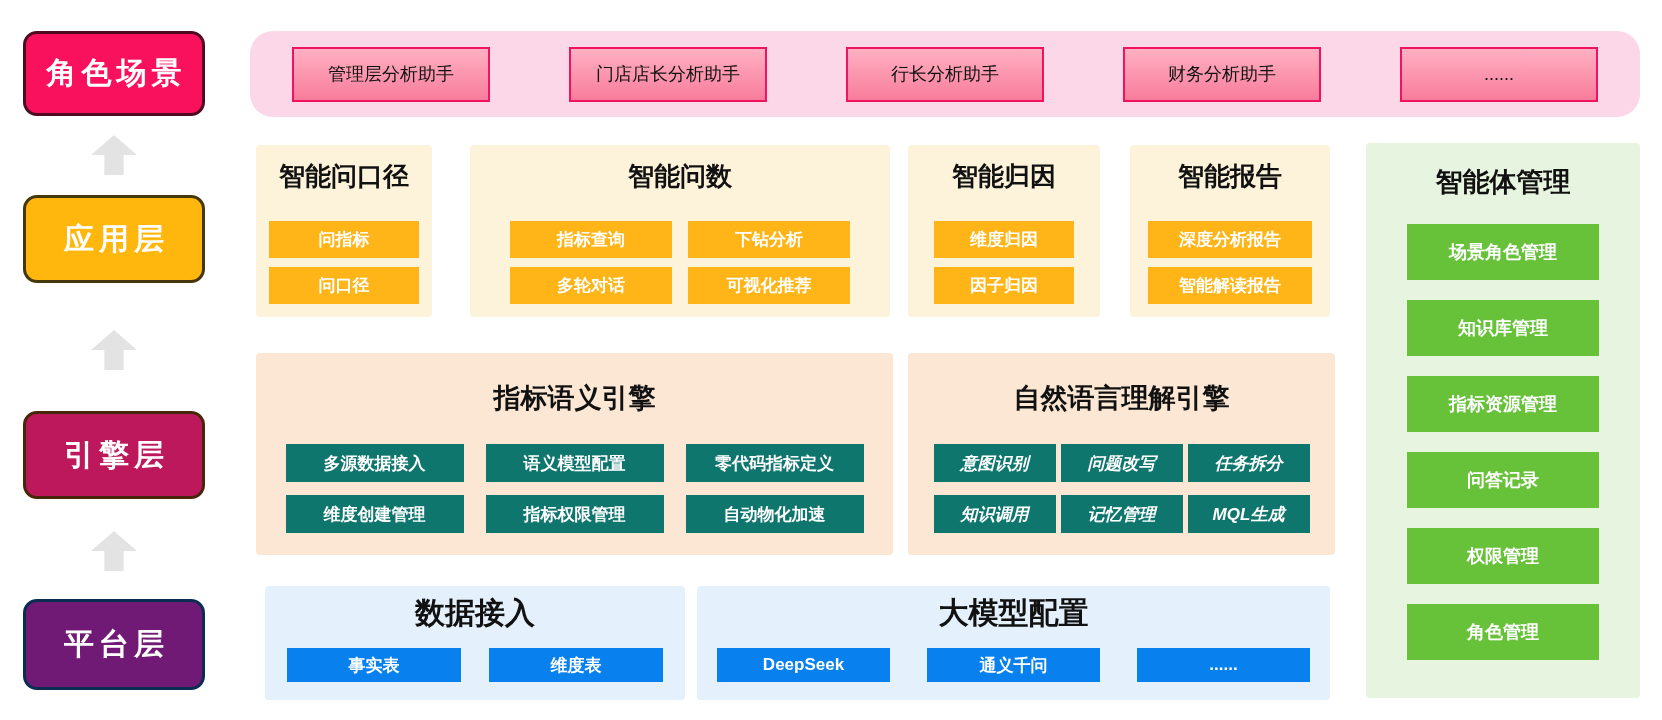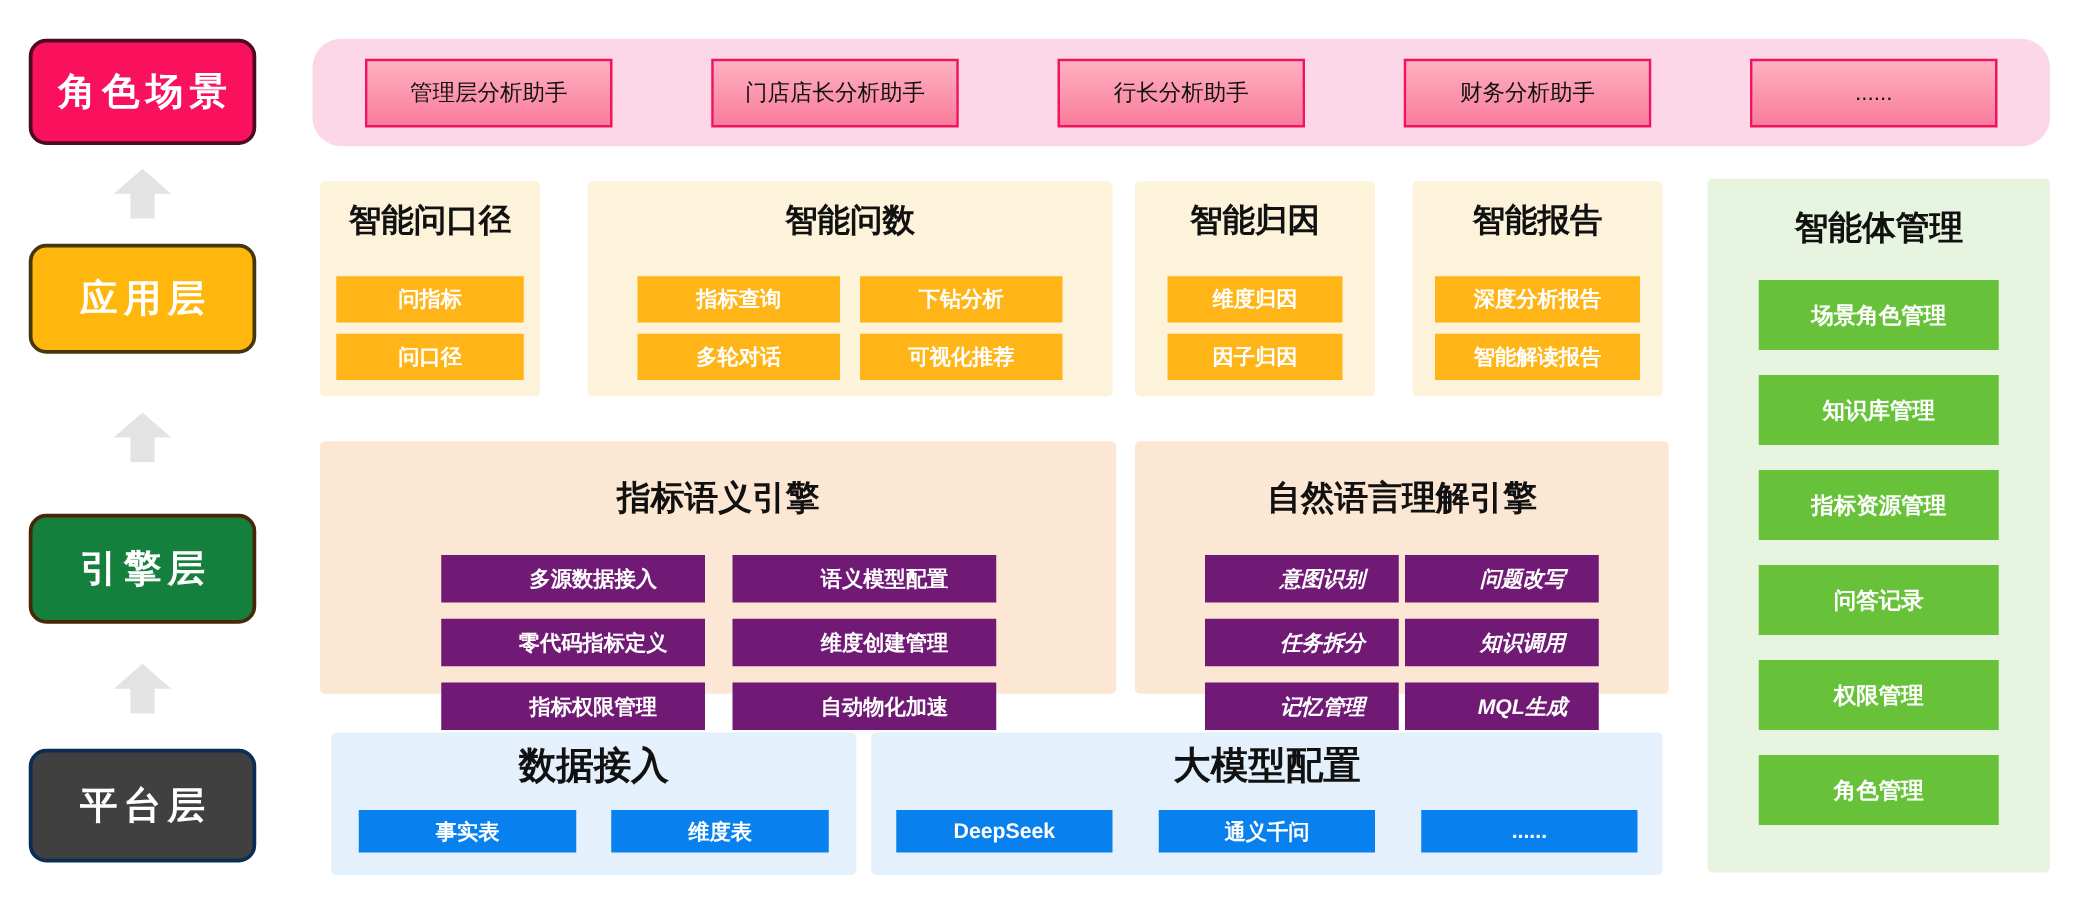--- a/index.html
+++ b/index.html
@@ -9,22 +9,22 @@
     font-family:"Liberation Sans","DejaVu Sans",sans-serif;
   }
   
   .layer-box{
     position:absolute;left:23px;width:182px;box-sizing:border-box;
     border-radius:14px;display:flex;align-items:center;justify-content:center;
     color:#ffffff;font-size:30px;font-weight:bold;letter-spacing:5px;text-indent:5px;
   }
   #layer-role{top:31px;height:85px;background:#F9115E;border:3px solid #4e0a20;}
   #layer-app{top:195px;height:88px;background:#FFB60D;border:3px solid #45370c;}
-  #layer-engine{top:411px;height:88px;background:#15803d;border:3px solid #47260a;}
-  #layer-platform{top:599px;height:91px;background:#404040;border:3px solid #0b2d54;}
+  #layer-engine{top:411px;height:88px;background:#be185d;border:3px solid #47260a;}
+  #layer-platform{top:599px;height:91px;background:#701a75;border:3px solid #0b2d54;}
   .up-arrow{
     position:absolute;left:91px;width:46px;height:40px;background:#E3E3E3;
     clip-path:polygon(50% 0%,100% 50%,71% 50%,71% 100%,29% 100%,29% 50%,0% 50%);
   }
   #arrow-1{top:135px;}
   #arrow-2{top:330px;}
   #arrow-3{top:531px;}
 
   
   .band-pink{
@@ -58,21 +58,21 @@
   .cream{background:#FDF3DB;}
   .cream .sbtn{background:#FFB517;}
   #p-caliber{left:256px;top:145px;width:176px;height:172px;--bw:150px;}
   #p-asking {left:470px;top:145px;width:420px;height:172px;--bw:162px;}
   #p-attrib {left:908px;top:145px;width:192px;height:172px;--bw:140px;}
   #p-report {left:1130px;top:145px;width:200px;height:172px;--bw:164px;}
   .row2 .btn-grid{margin-top:32px;gap:9px 16px;}
 
   
   .peach{background:#FBE7D3;}
-  .peach .sbtn{background:#701a75;padding-left:33px;--bh:38px;}
+  .peach .sbtn{background:#0f766e;--bh:38px;}
   #e-semantic{left:256px;top:353px;width:637px;height:202px;--bw:178px;}
   #e-nlu     {left:908px;top:353px;width:427px;height:202px;--bw:122px;}
   .row3 .panel-title{padding-top:32px;font-size:27px;}
   .row3 .btn-grid{margin-top:33px;gap:13px 22px;}
   #e-nlu .btn-grid{gap:13px 5px;font-style:italic;}
 
   
   .lblue{background:#E4F0FB;}
   .lblue .sbtn{background:#0881EE;--bh:34px;}
   #b-data{left:265px;top:586px;width:420px;height:114px;--bw:174px;}

